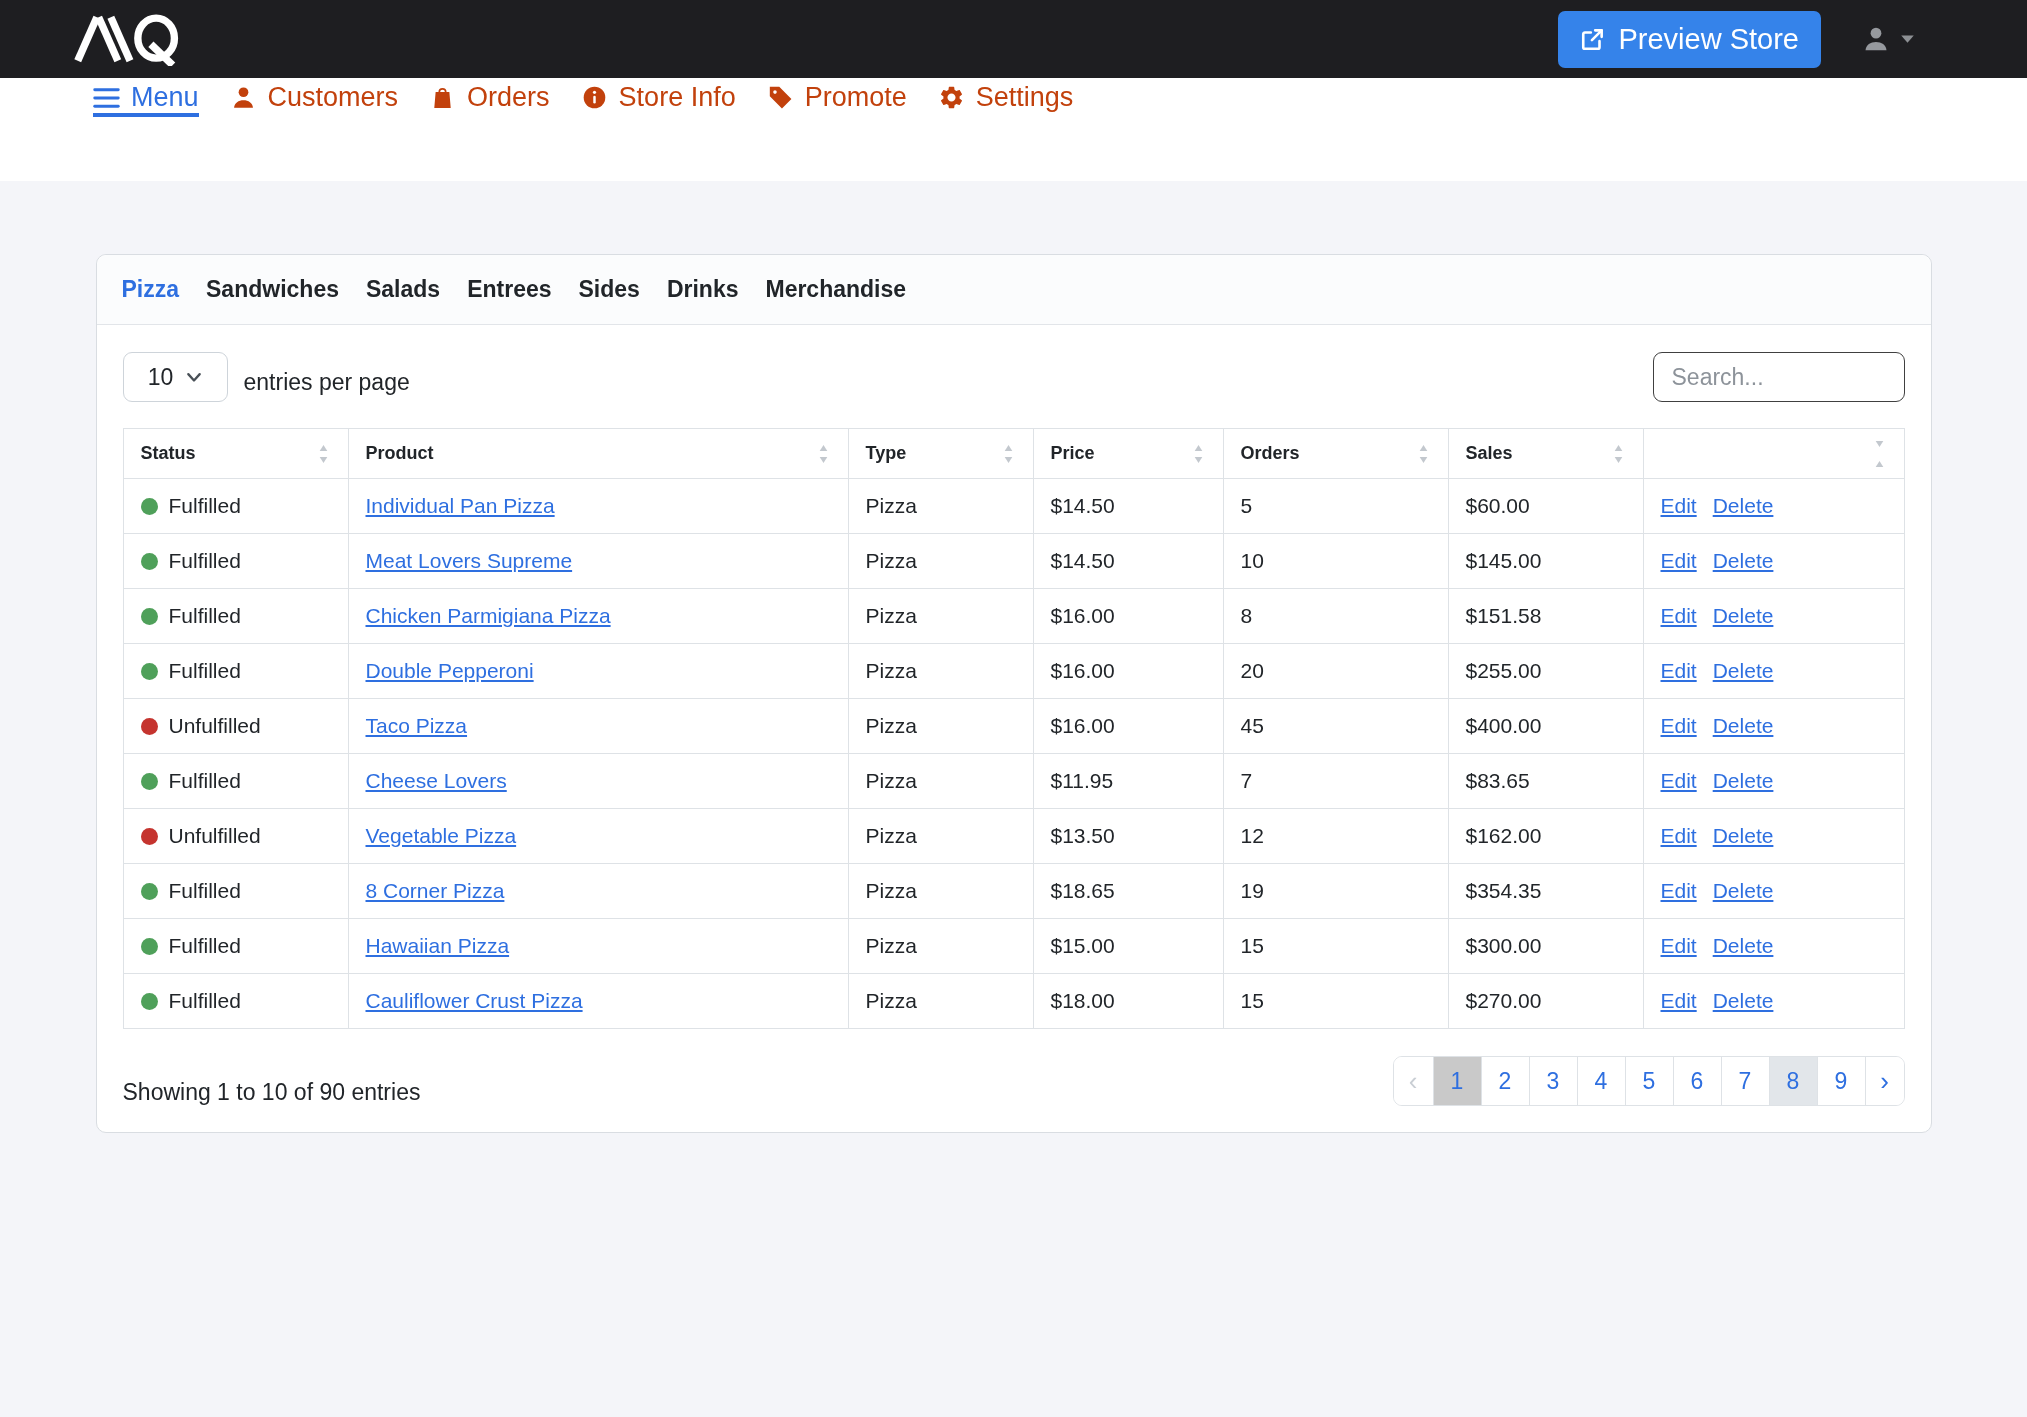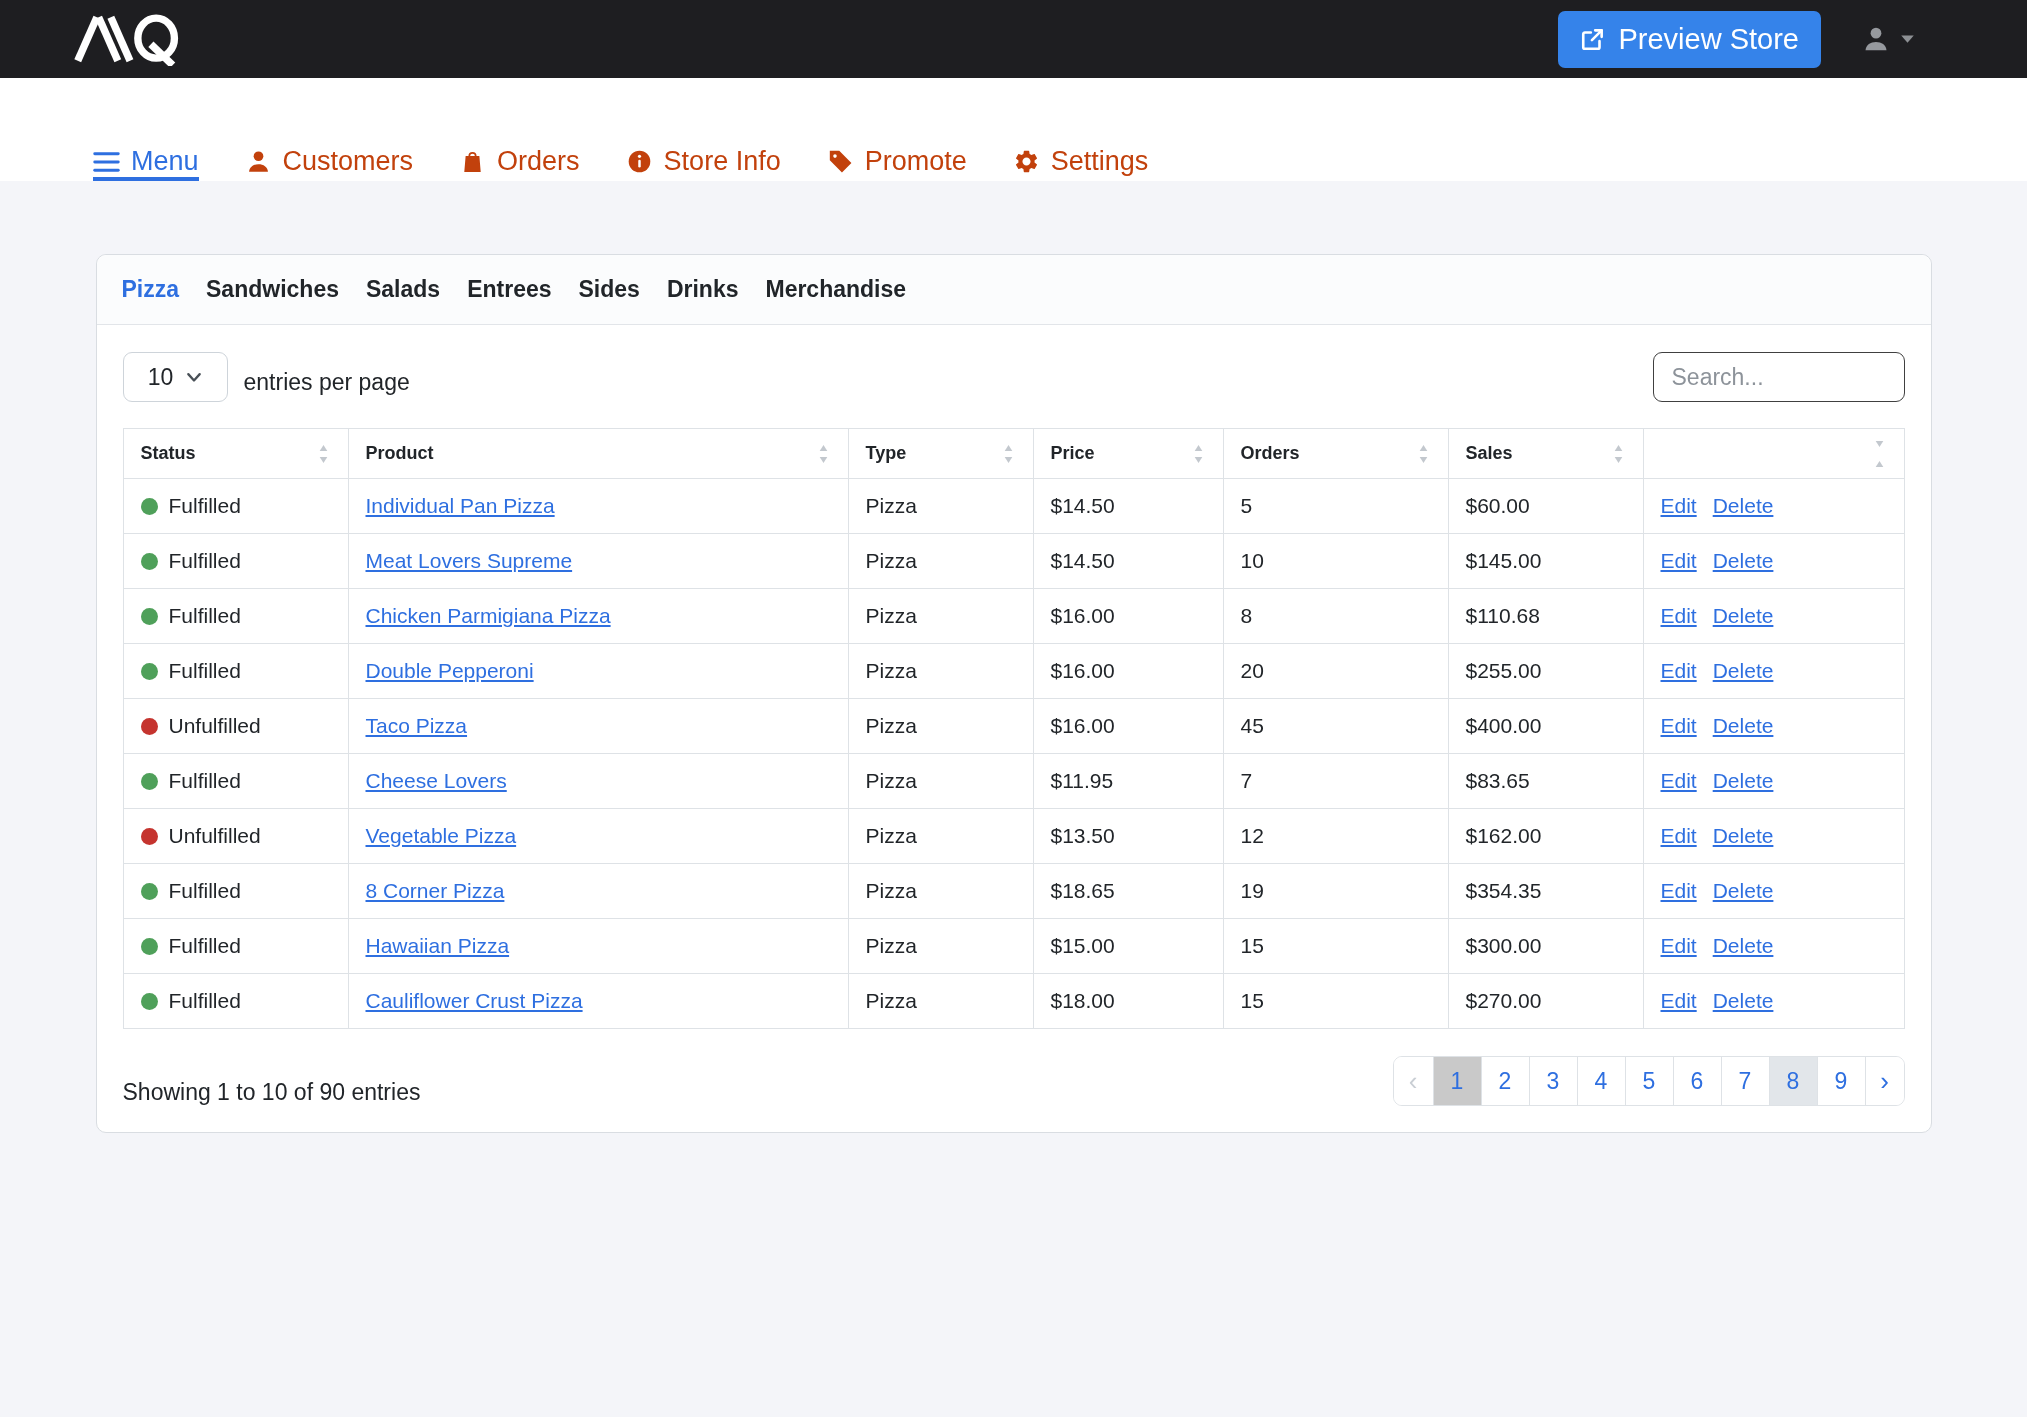--- a/index.html
+++ b/index.html
@@ -23,21 +23,21 @@
     background: #3583ea; color: #fff; border: none; cursor: pointer;
     font-family: inherit; font-size: 29px; font-weight: 500;
     padding: 12px 22px; border-radius: 7px;
     display: flex; align-items: center; gap: 12px;
   }
   .user-menu { display: flex; align-items: center; gap: 9px; cursor: pointer; }
 
   
   .navbar {
     height: 103px; background: #fff;
-    display: flex; align-items: flex-end; gap: 46px;
+    display: flex; align-items: flex-start; gap: 31px;
     padding: 0 0 0 93px;
   }
   .nav-item {
     display: flex; align-items: center; gap: 11px;
     font-size: 27px; color: #c2410c; cursor: pointer;
     border-bottom: 4px solid transparent; border-top: 4px solid transparent;
   }
   .nav-item.active { color: #2e6fe0; border-bottom-color: #2e6fe0; }
   .nav-icon { display: flex; align-items: center; }
 
@@ -360,21 +360,21 @@
             <td>
               <div class="status-cell">
                 <span class="dot fulfilled"></span>
                 <span>Fulfilled</span>
               </div>
             </td>
             <td><a class="tbl-link">Chicken Parmigiana Pizza</a></td>
             <td>Pizza</td>
             <td>$16.00</td>
             <td>8</td>
-            <td>$110.68</td>
+            <td>$151.58</td>
             <td>
               <div class="actions">
                 <a class="tbl-link">Edit</a>
                 <a class="tbl-link">Delete</a>
               </div>
             </td>
           </tr>
           <tr>
             <td>
               <div class="status-cell">

